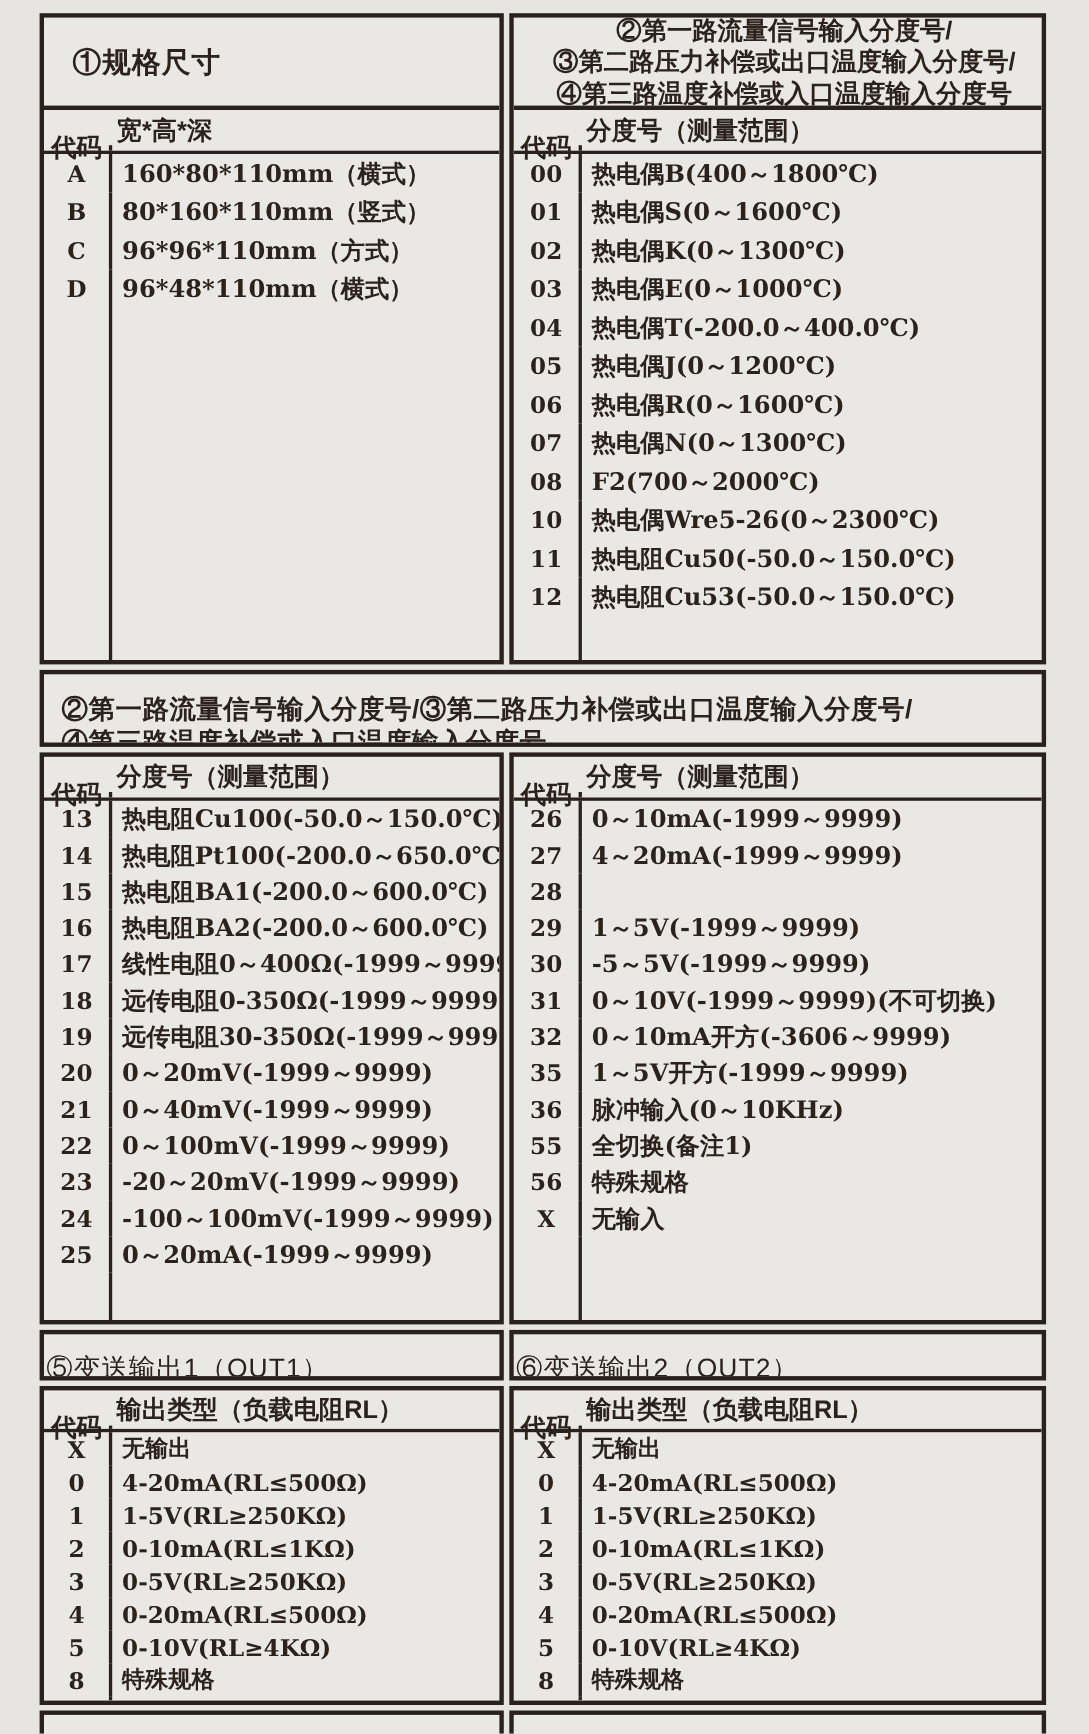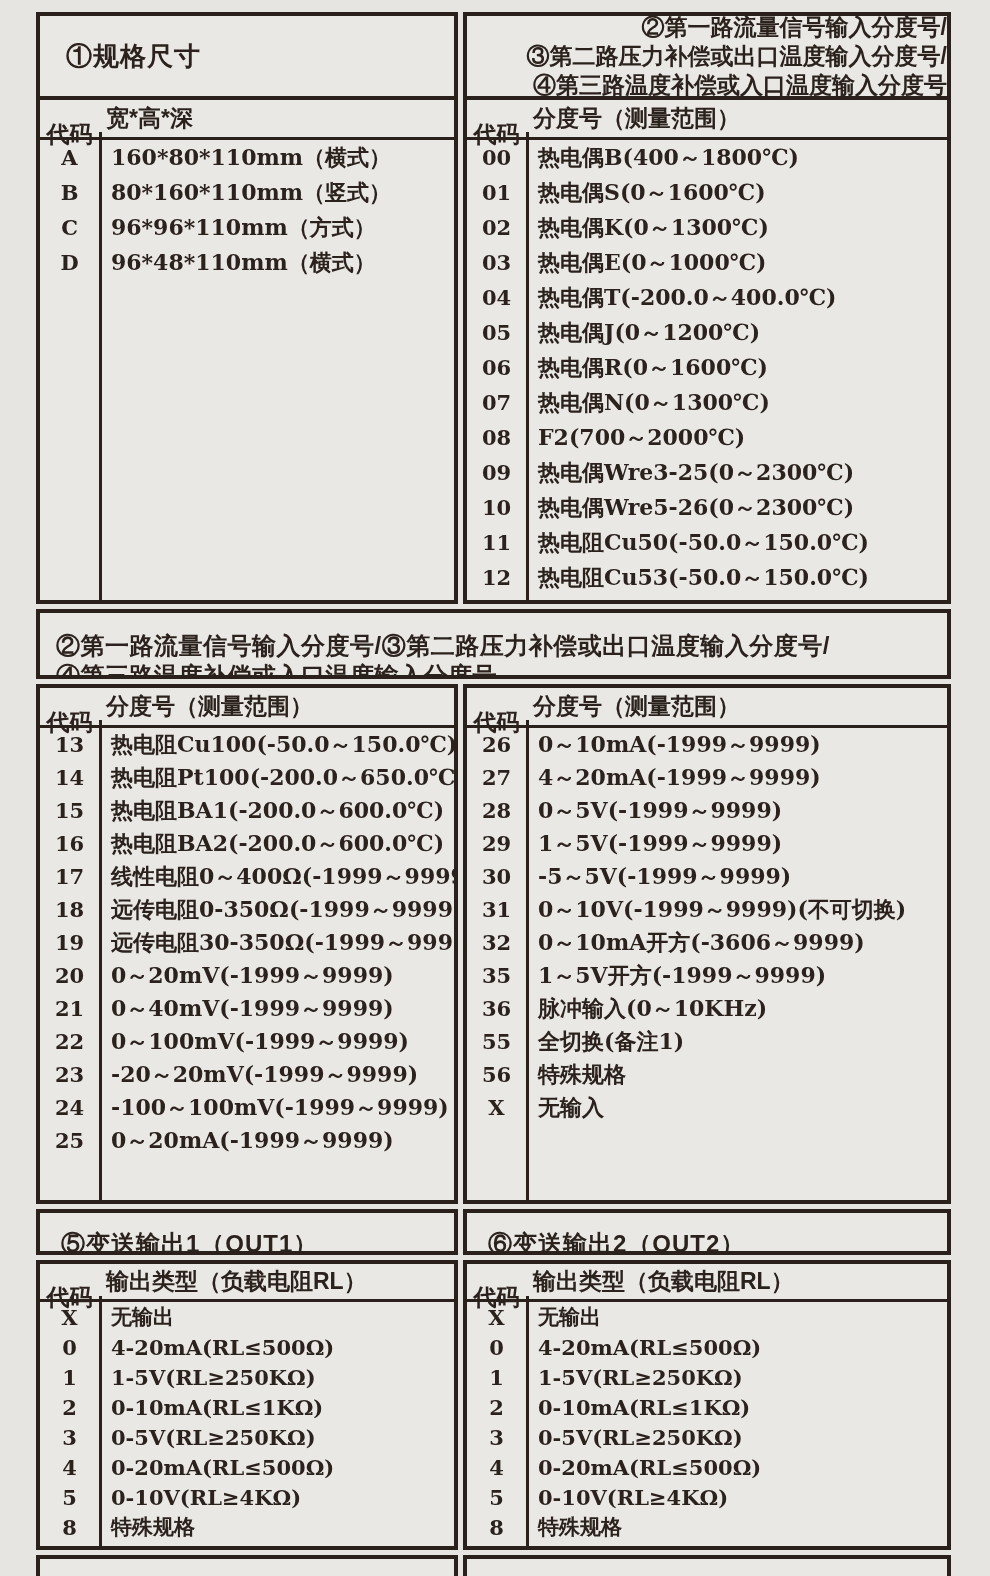--- a/index.html
+++ b/index.html
@@ -29,30 +29,30 @@
 
   
   .title-cell{
     height:84px;flex:none;
     border-bottom:4px solid var(--bd);
     display:flex;align-items:center;
     padding-left:26px;
     font-weight:bold;font-size:26px;letter-spacing:1px;
   }
   .title-cell.multiline{
-    flex-direction:column;align-items:flex-end;justify-content:center;
+    flex-direction:column;align-items:center;justify-content:center;
     padding-left:12px;font-size:23px;line-height:29px;letter-spacing:0;
   }
   .band-title{
     padding:18px 0 7px 16px;
     font-weight:bold;font-size:24px;line-height:30px;letter-spacing:0.5px;
   }
   .out-title{
     height:100%;display:flex;align-items:center;
-    padding-left:21px;font-weight:bold;font-size:24px;letter-spacing:1px;margin-top:15px;
+    padding-left:2px;font-weight:normal;font-size:24px;letter-spacing:1px;margin-top:15px;
   }
 
   
   .thead{
     height:40px;flex:none;display:flex;
     border-bottom:3px solid var(--bd);
     font-weight:bold;font-size:23px;
   }
   .thead .code{
     width:62px;flex:none;border-right:3px solid var(--bd);
@@ -184,24 +184,20 @@
             <div class="trow">
               <div class="cell code">07</div>
               <div class="cell val">热电偶N(0～1300℃)</div>
             </div>
 
             <div class="trow">
               <div class="cell code">08</div>
               <div class="cell val">F2(700～2000℃)</div>
             </div>
 
-            <div class="trow">
-              <div class="cell code">09</div>
-              <div class="cell val">热电偶Wre3-25(0～2300℃)</div>
-            </div>
 
             <div class="trow">
               <div class="cell code">10</div>
               <div class="cell val">热电偶Wre5-26(0～2300℃)</div>
             </div>
 
             <div class="trow">
               <div class="cell code">11</div>
               <div class="cell val">热电阻Cu50(-50.0～150.0℃)</div>
             </div>
@@ -323,21 +319,20 @@
               <div class="cell val">0～10mA(-1999～9999)</div>
             </div>
 
             <div class="trow">
               <div class="cell code">27</div>
               <div class="cell val">4～20mA(-1999～9999)</div>
             </div>
 
             <div class="trow">
               <div class="cell code">28</div>
-              <div class="cell val">0～5V(-1999～9999)</div>
             </div>
 
             <div class="trow">
               <div class="cell code">29</div>
               <div class="cell val">1～5V(-1999～9999)</div>
             </div>
 
             <div class="trow">
               <div class="cell code">30</div>
               <div class="cell val">-5～5V(-1999～9999)</div>

